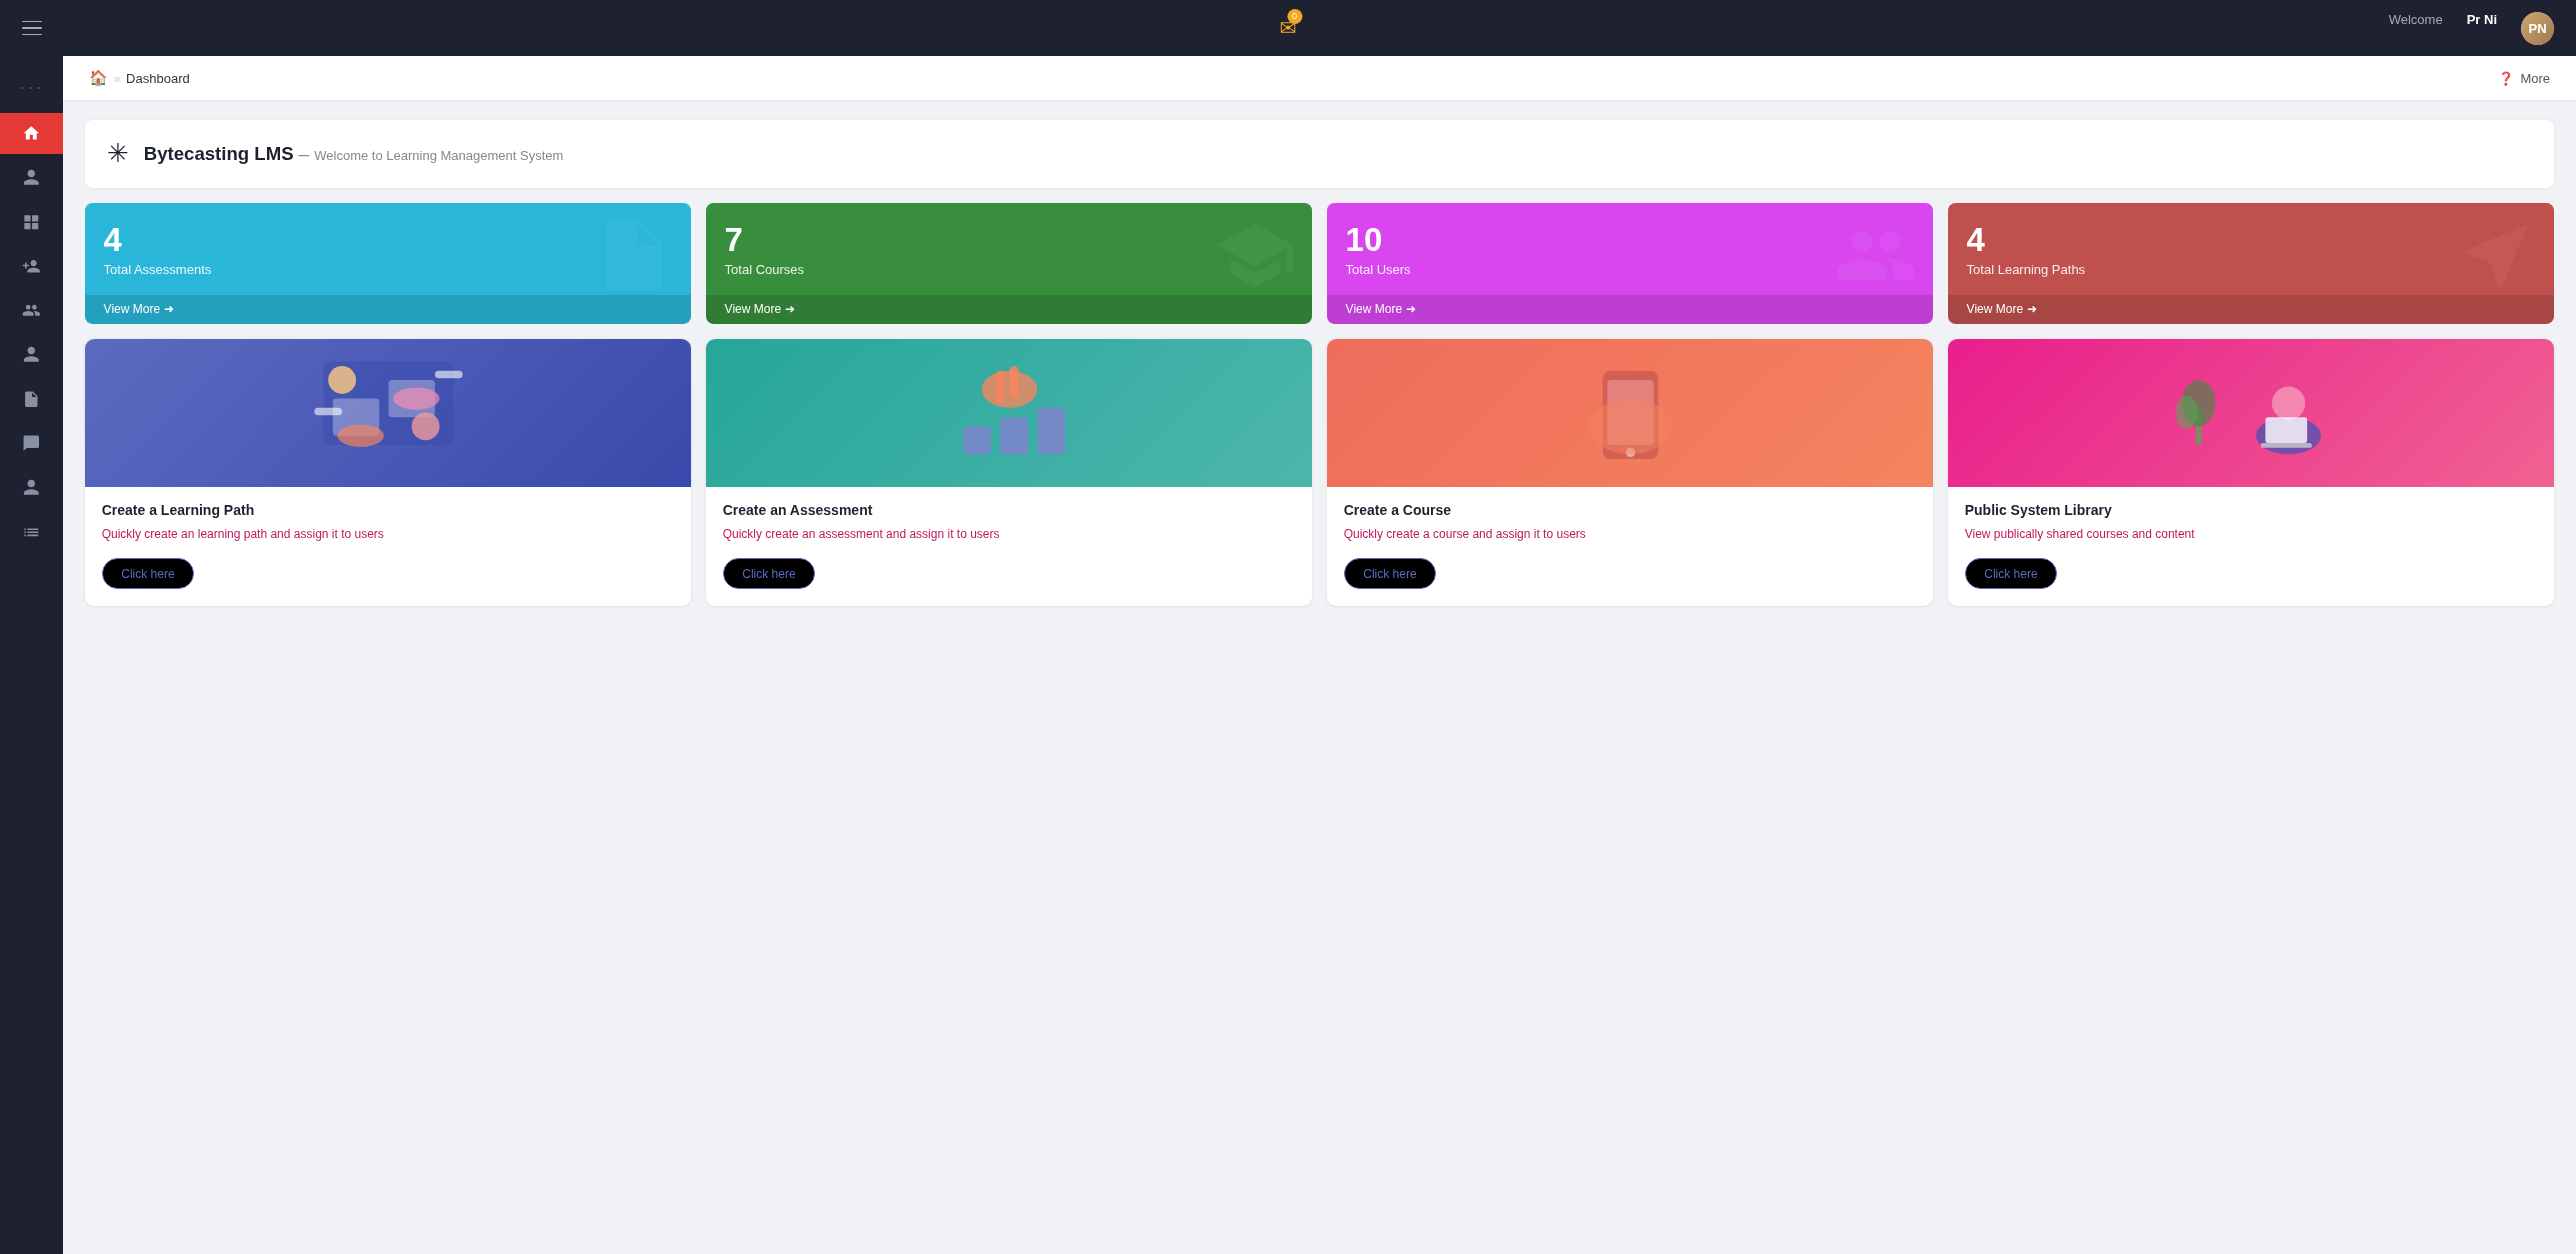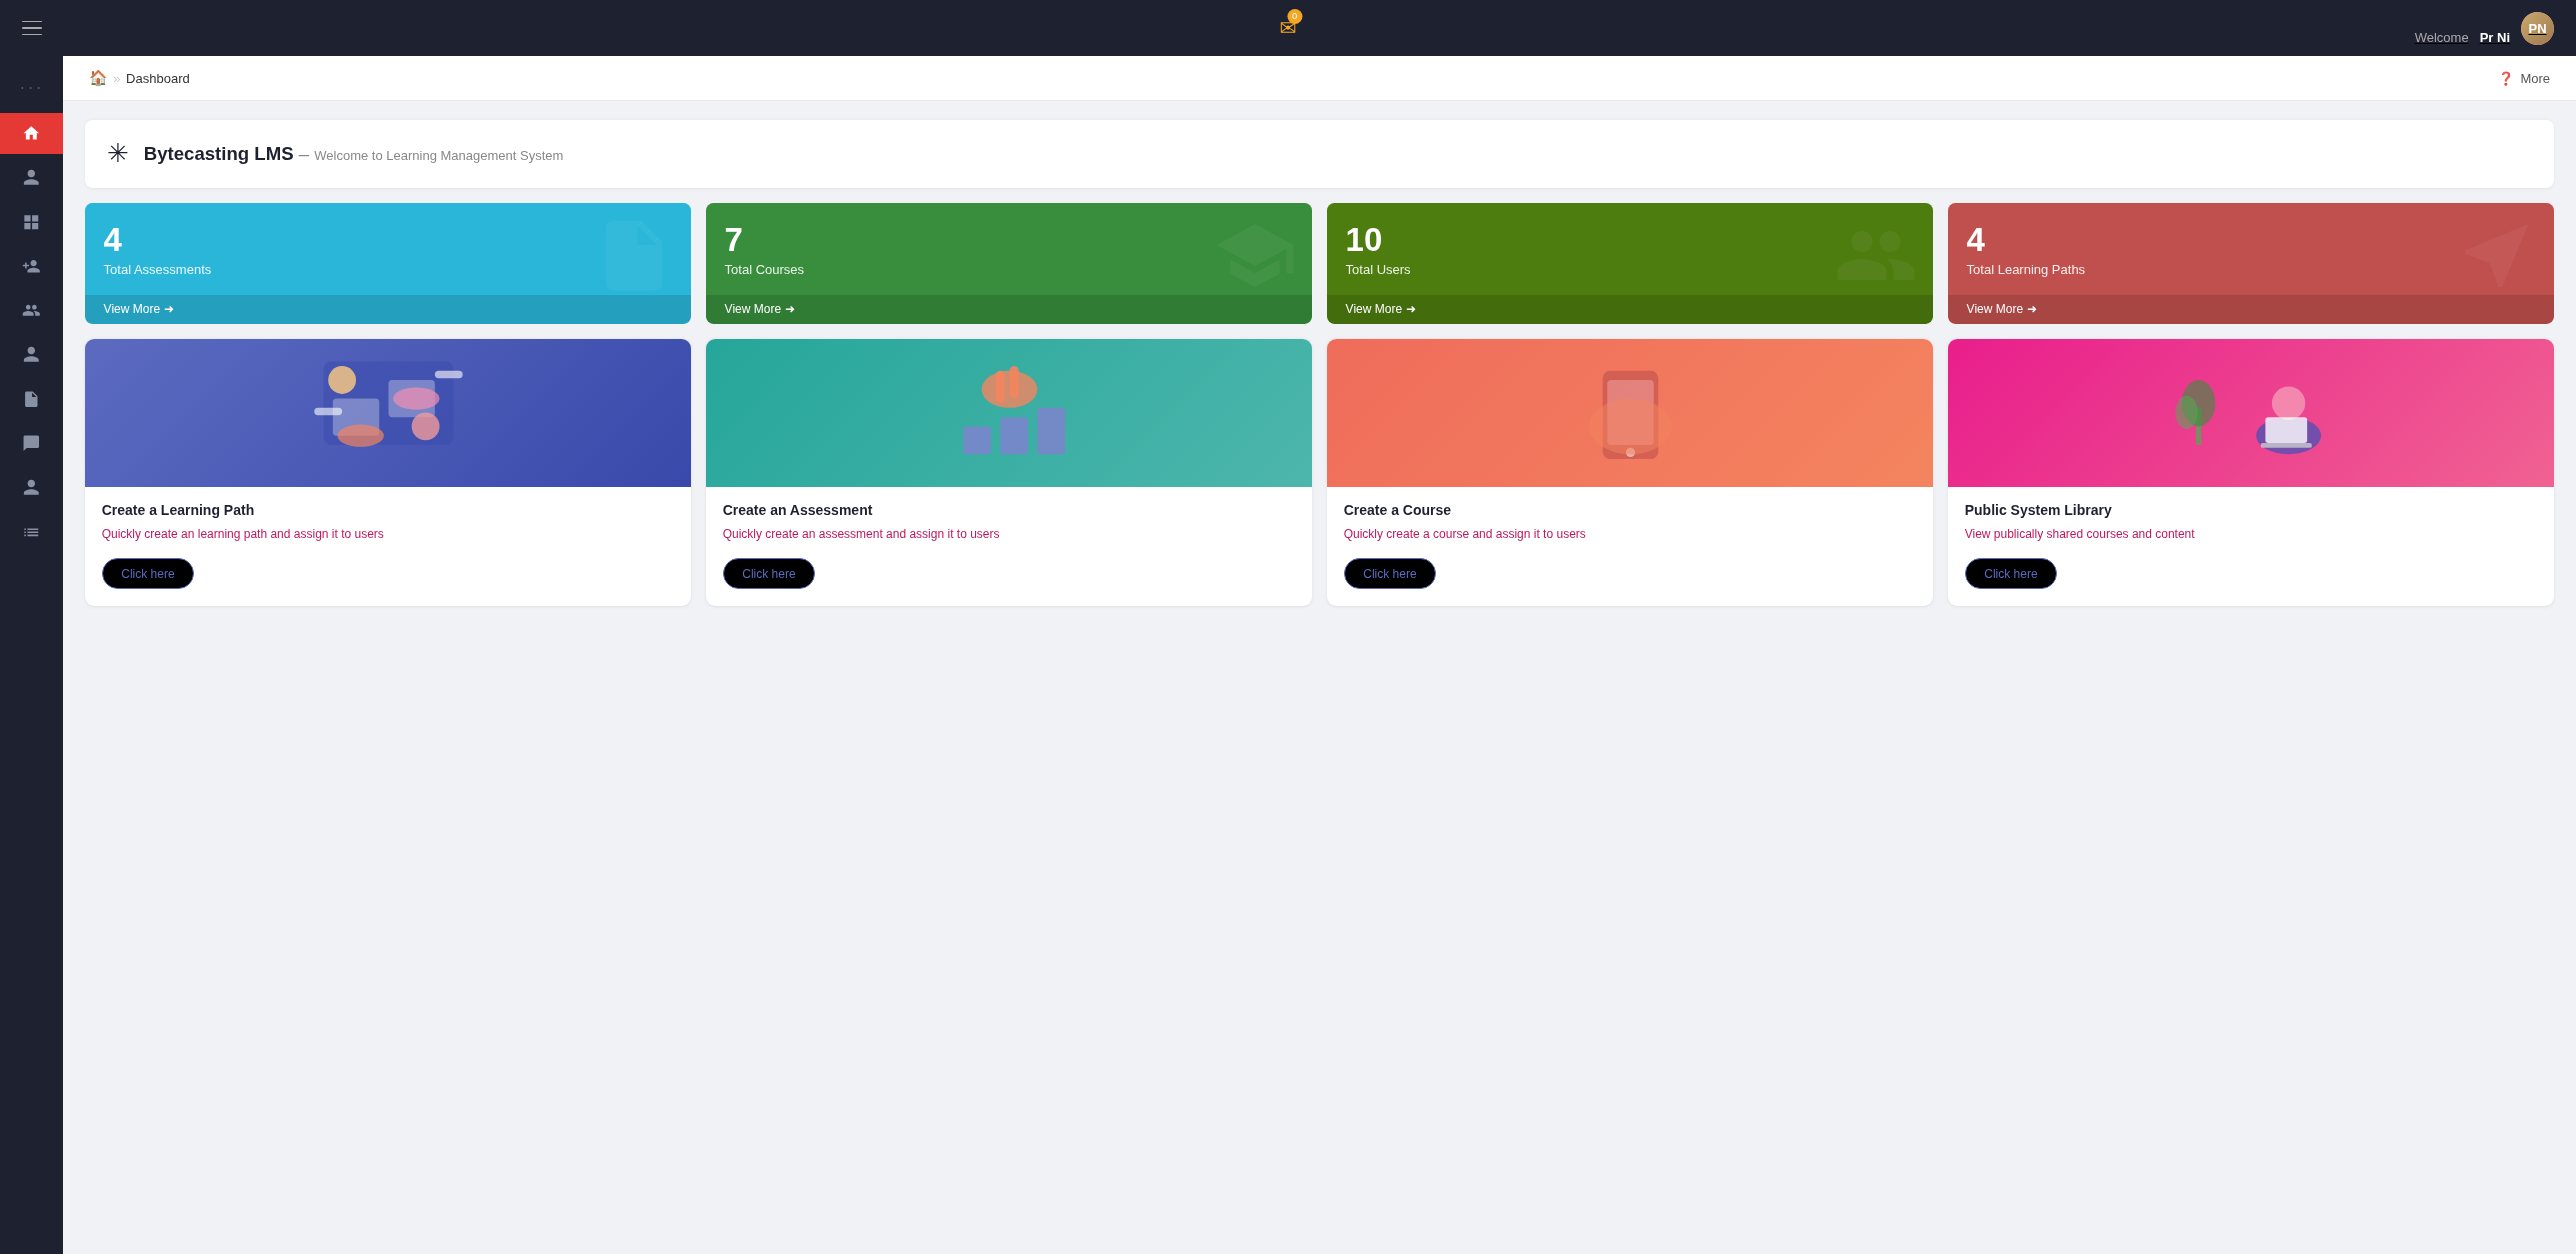--- a/index.html
+++ b/index.html
@@ -16,21 +16,21 @@
       position: relative;
       z-index: 100;
     }
     .top-nav-left { display: flex; align-items: center; }
     .hamburger { display: flex; flex-direction: column; gap: 4.6px; cursor: pointer; }
     .hamburger span { display: block; width: 20.4px; height: 1.9px; background: #aaa; border-radius: 1.9px; }
     .top-nav-center { position: absolute; left: 50%; transform: translateX(-50%); display: flex; flex-direction: column; align-items: center; }
     .mail-icon-wrap { position: relative; cursor: pointer; }
     .mail-icon { font-size: 20.4px; color: #f5a623; }
     .mail-badge { position: absolute; top: -7.4px; right: -5.6px; background: #f5a623; color: #fff; font-size: 9.3px; border-radius: 50%; width: 15px; height: 15px; display: flex; align-items: center; justify-content: center; }
-    .top-nav-right { display: flex; align-items: flex-end; gap: 11px; text-decoration: underline; }
+    .top-nav-right { display: flex; align-items: flex-start; gap: 24px; }
     .welcome-text { color: #aaa; font-size: 13px; }
     .username { color: #fff; font-weight: 600; font-size: 13px; }
     .avatar { width: 33px; height: 33px; border-radius: 50%; background: #fca5a5; display: flex; align-items: center; justify-content: center; overflow: hidden; }
     .avatar-img { width: 100%; height: 100%; background: linear-gradient(135deg, #c9a96e, #a0784e); border-radius: 50%; display: flex; align-items: center; justify-content: center; color: #fff; font-weight: bold; font-size: 13px; }
 
     
     .app-body { display: flex; flex: 1; overflow: hidden; }
 
     
     .sidebar {
@@ -107,21 +107,21 @@
       padding: 20.4px 18.6px 0;
       color: #fff;
       position: relative;
       overflow: hidden;
       min-height: 121px;
       display: flex;
       flex-direction: column;
     }
     .stat-card.blue { background: #29b6d8; }
     .stat-card.green { background: #388e3c; }
-    .stat-card.amber { background: #4d7c0f; }
+    .stat-card.amber { background: #d946ef; }
     .stat-card.red { background: #c0504d; }
     .stat-number { font-size: 33px; font-weight: 700; line-height: 1; }
     .stat-label { font-size: 13px; margin-top: 5.6px; opacity: 0.9; }
     .stat-bg-icon {
       position: absolute;
       right: 15px;
       top: 50%;
       transform: translateY(-50%);
       font-size: 65px;
       opacity: 0.2;

